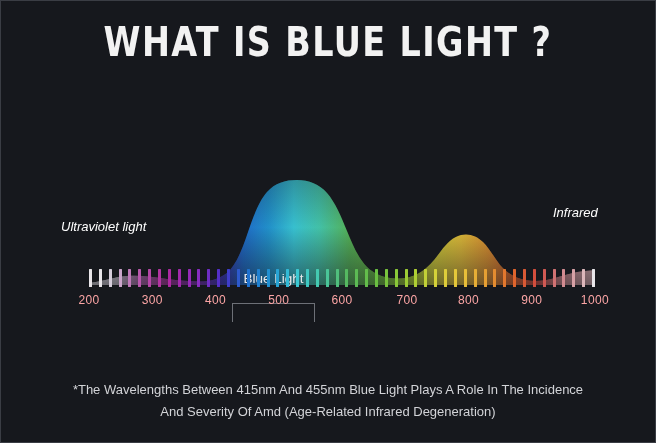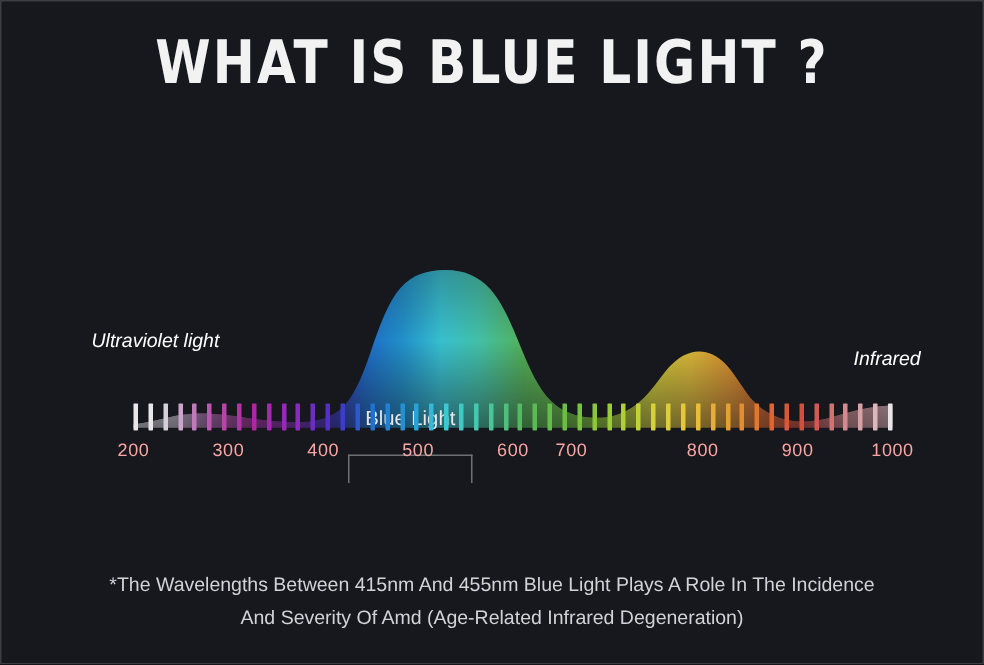--- a/index.html
+++ b/index.html
@@ -50,21 +50,21 @@
   }
 
   .side-label{
     position:absolute;
     color:#ffffff;
     font-size:13px;
     white-space:nowrap;
     font-style:italic;
   }
   #uv-label{left:60px;top:218px;}
-  #ir-label{left:552px;top:230px;margin-left:16px;}
+  #ir-label{left:552px;top:204px;}
 
   
   #spectrum-bar{
     position:absolute;left:88px;top:268px;
     width:506px;height:18px;
   }
   #spectrum-bar .sline{
     position:absolute;top:0;width:3px;height:18px;border-radius:.5px;
   }
 
@@ -236,21 +236,21 @@
       <div class="sline" style="left: 493.137px; background: rgb(220, 183, 187);"></div>
       <div class="sline" style="left: 503px; background: rgb(233, 230, 234);"></div>
     </div>
 
   <div id="axis">
       <span class="tick-label" style="left: 88px;">200</span>
       <span class="tick-label" style="left: 151.25px;">300</span>
       <span class="tick-label" style="left: 214.5px;">400</span>
       <span class="tick-label" style="left: 277.75px;">500</span>
       <span class="tick-label" style="left: 341px;">600</span>
-      <span class="tick-label" style="left: 380px;">700</span>
+      <span class="tick-label" style="left: 406px;">700</span>
       <span class="tick-label" style="left: 467.5px; text-align: right;">800</span>
       <span class="tick-label" style="left: 530.75px;">900</span>
       <span class="tick-label" style="left: 594px;">1000</span>
     </div>
 
 
   <div id="footnote">
     <div>*The Wavelengths Between 415nm And 455nm Blue Light Plays A Role In The Incidence</div>
     <div>And Severity Of Amd (Age-Related Infrared Degeneration)</div>
   </div>

